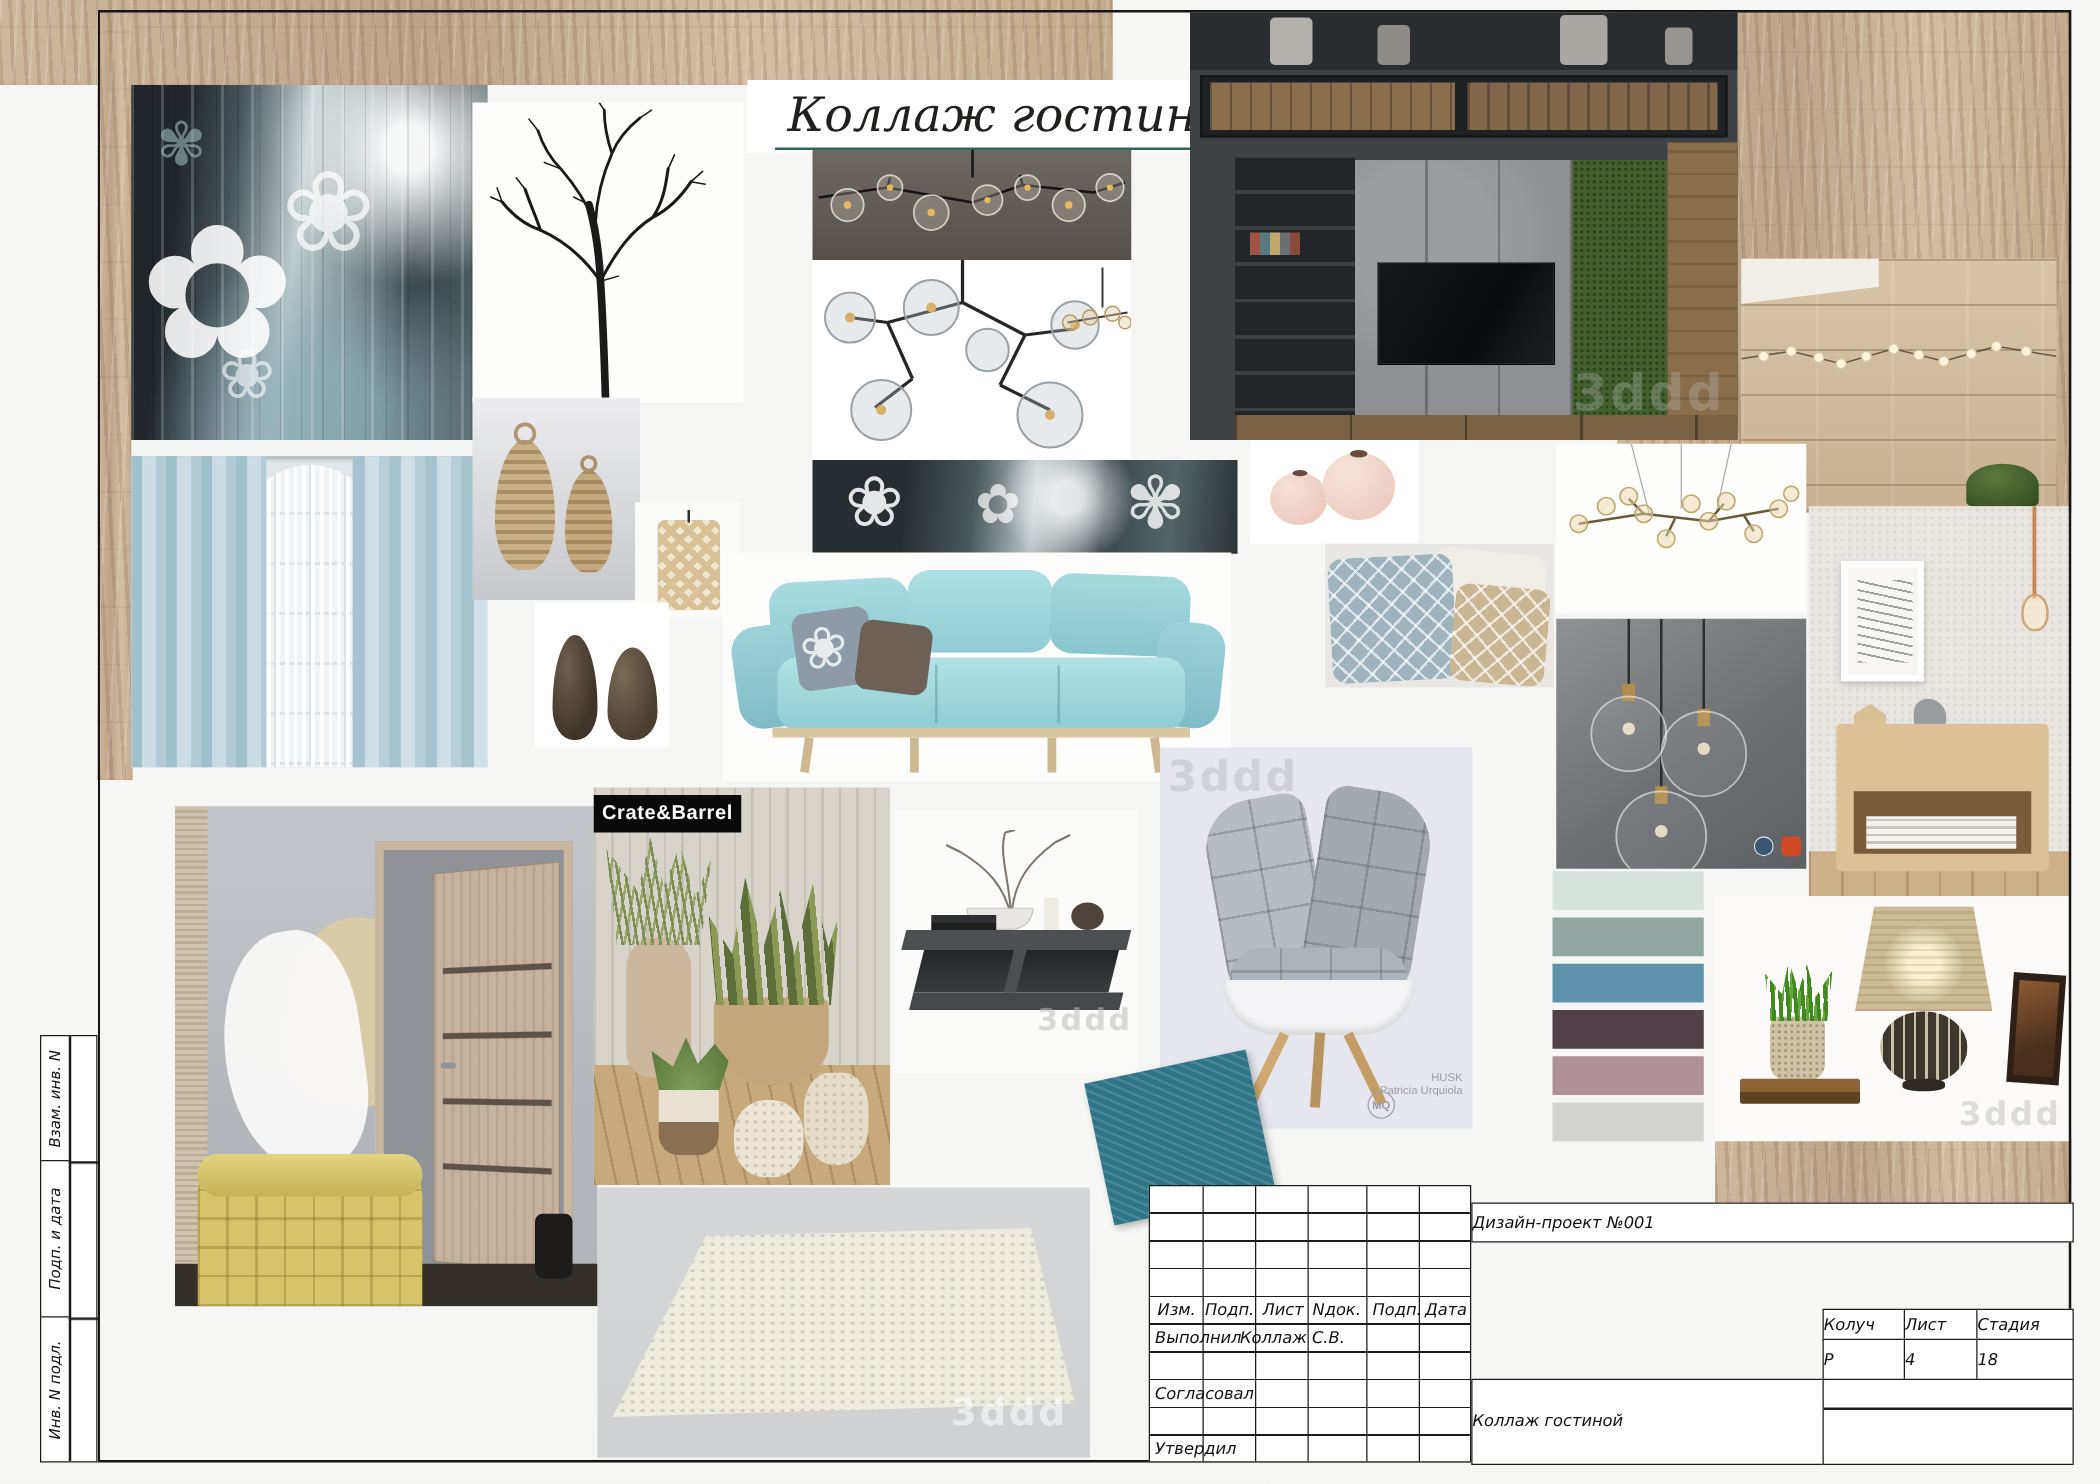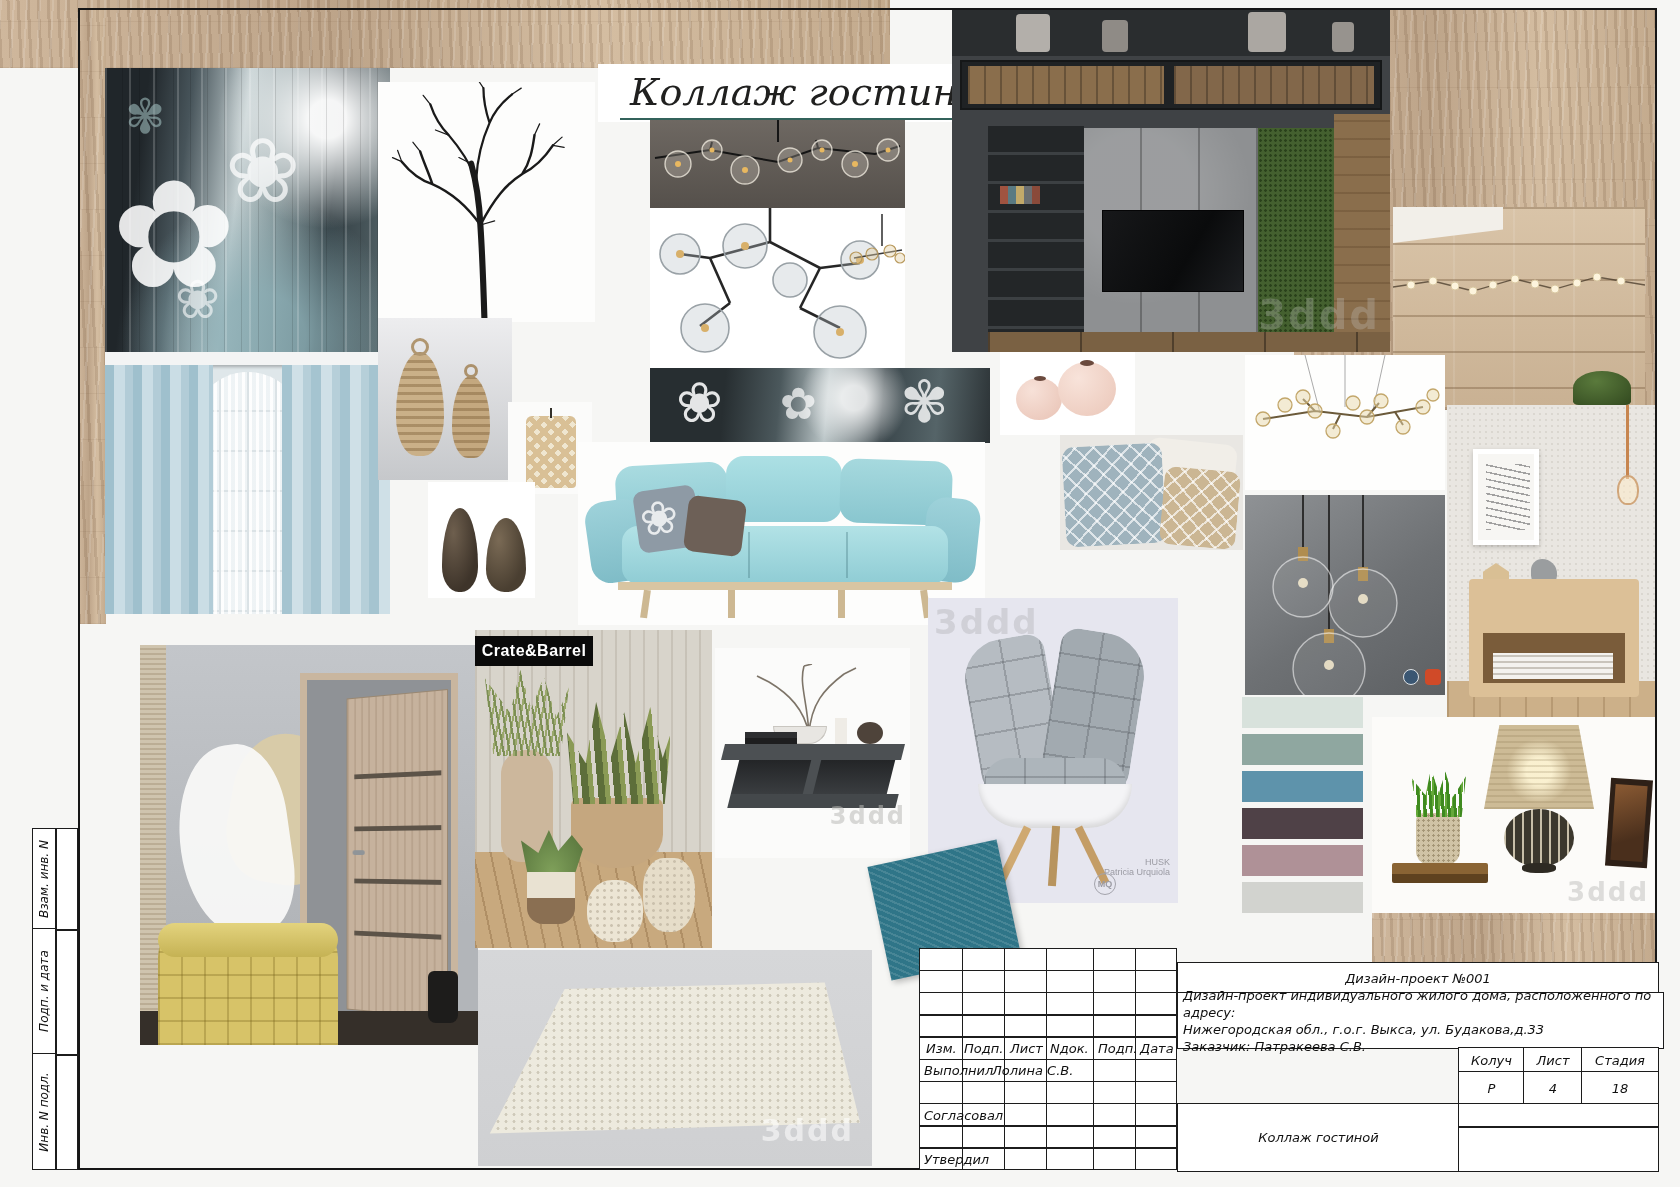--- a/index.html
+++ b/index.html
@@ -15,21 +15,21 @@
     repeating-linear-gradient(0deg, rgba(96,66,40,.08) 0 1px, transparent 1px 46px),
     linear-gradient(90deg,#cfb79c,#bda489 38%,#d4bda1 68%,#c3aa8d);}
   .slats{background-color:#d3bda0;background-image:
     repeating-linear-gradient(180deg, rgba(110,82,52,.35) 0 2px, transparent 2px 36px),
     repeating-linear-gradient(90deg, rgba(255,255,255,.10) 0 2px, transparent 2px 60px),
     linear-gradient(180deg,#d9c4a8,#c9b193);}
 
   
   .frame{border:2px solid #161616;}
   .tb-cell{position:absolute;border:1.5px solid #1c1c1c;display:flex;align-items:center;
-    justify-content:center;font:italic 13px "DejaVu Sans",sans-serif;color:#101010;background:transparent;}
+    justify-content:flex-start;font:italic 13px "DejaVu Sans",sans-serif;color:#101010;background:transparent;}
   .tb-left{justify-content:flex-start;padding-left:5px;}
   .gost{font:italic 13px "DejaVu Sans",sans-serif;color:#101010;}
   .vtext{transform:rotate(-90deg);white-space:nowrap;font:italic 12px "DejaVu Sans",sans-serif;color:#101010;}
 
   .main-title{font:italic 38px "DejaVu Serif",serif;color:#20201f;
     border-bottom:2px solid #33625b;padding:0 10px 4px 10px;white-space:nowrap;}
 
   .wm{font-family:"DejaVu Sans",sans-serif;font-weight:bold;color:rgba(150,150,150,.38);
       letter-spacing:2px;pointer-events:none;}
 
@@ -457,35 +457,28 @@
     background-size:auto,1.4px 100%,1.4px 100%,1.4px 100%,1.4px 100%,1.4px 100%;
     background-position:0 0,42px 0,84px 0,126px 0,173px 0,215px 0;
     background-repeat:repeat,no-repeat,no-repeat,no-repeat,no-repeat,no-repeat;">
     <span class="abs gost" style="left:6px;top:92px;">Изм.</span>
     <span class="abs gost" style="left:44px;top:92px;">Подп.</span>
     <span class="abs gost" style="left:90px;top:92px;">Лист</span>
     <span class="abs gost" style="left:130px;top:92px;">Nдок.</span>
     <span class="abs gost" style="left:178px;top:92px;">Подп.</span>
     <span class="abs gost" style="left:220px;top:92px;">Дата</span>
     <span class="abs gost" style="left:4px;top:114px;">Выполнил</span>
-    <span class="abs gost" style="left:72px;top:114px;">Лолина С.В.</span>
+    <span class="abs gost" style="left:72px;top:114px;">Коллаж С.В.</span>
     <span class="abs gost" style="left:4px;top:159px;">Согласовал</span>
     <span class="abs gost" style="left:4px;top:203px;">Утвердил</span>
   </div>
 
   <div class="tb-cell" style="left:1177px;top:962px;width:480px;height:30px;background:#fff;">
     <span>Дизайн-проект №001</span>
   </div>
-  <div class="tb-cell tb-left" style="left:1177px;top:992px;width:480px;height:55px;background:#fff;">
-    <div style="line-height:17px;">
-      <div>Дизайн-проект индивидуального жилого дома, расположенного по адресу:</div>
-      <div>Нижегородская обл., г.о.г. Выкса, ул. Будакова,д.33</div>
-      <div>Заказчик: Патракеева С.В.</div>
-    </div>
-  </div>
   <div class="tb-cell" style="left:1458px;top:1047px;width:65px;height:24px;background:#fff;">
     <span>Колуч</span>
   </div>
   <div class="tb-cell" style="left:1523px;top:1047px;width:58px;height:24px;background:#fff;">
     <span>Лист</span>
   </div>
   <div class="tb-cell" style="left:1581px;top:1047px;width:76px;height:24px;background:#fff;">
     <span>Стадия</span>
   </div>
   <div class="tb-cell" style="left:1458px;top:1071px;width:65px;height:32px;background:#fff;">

